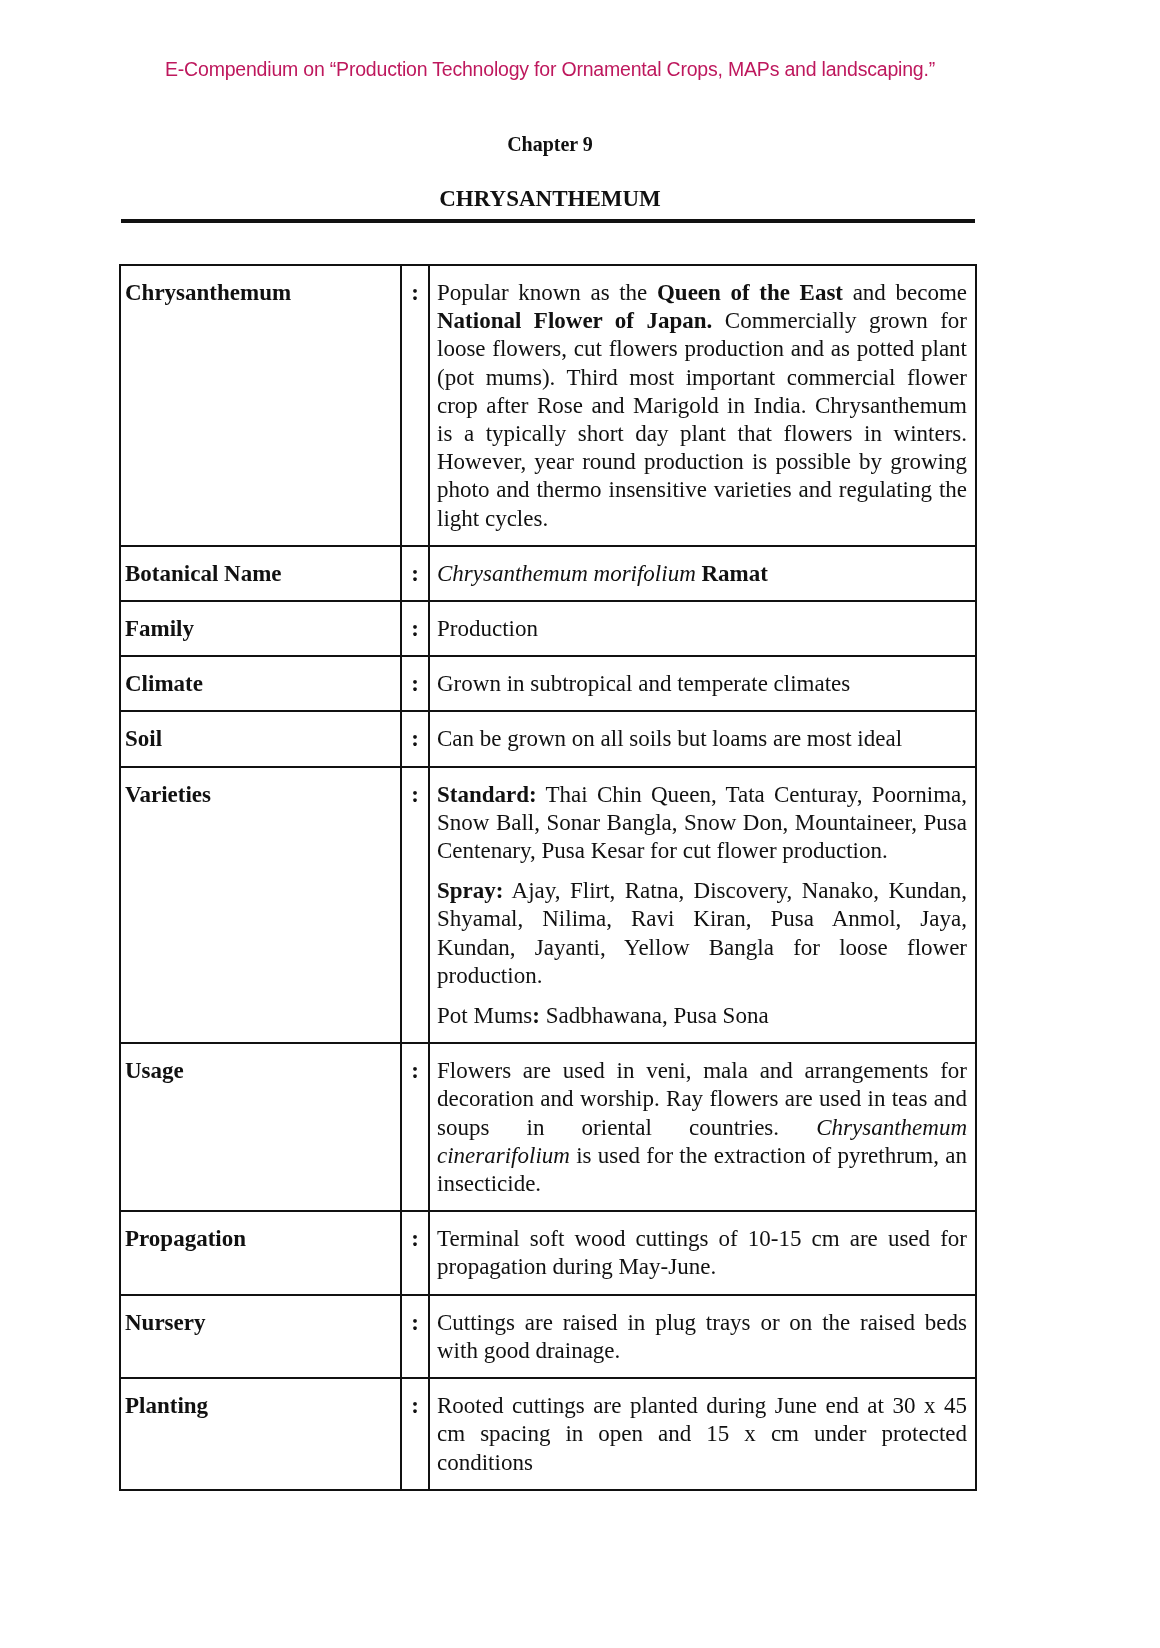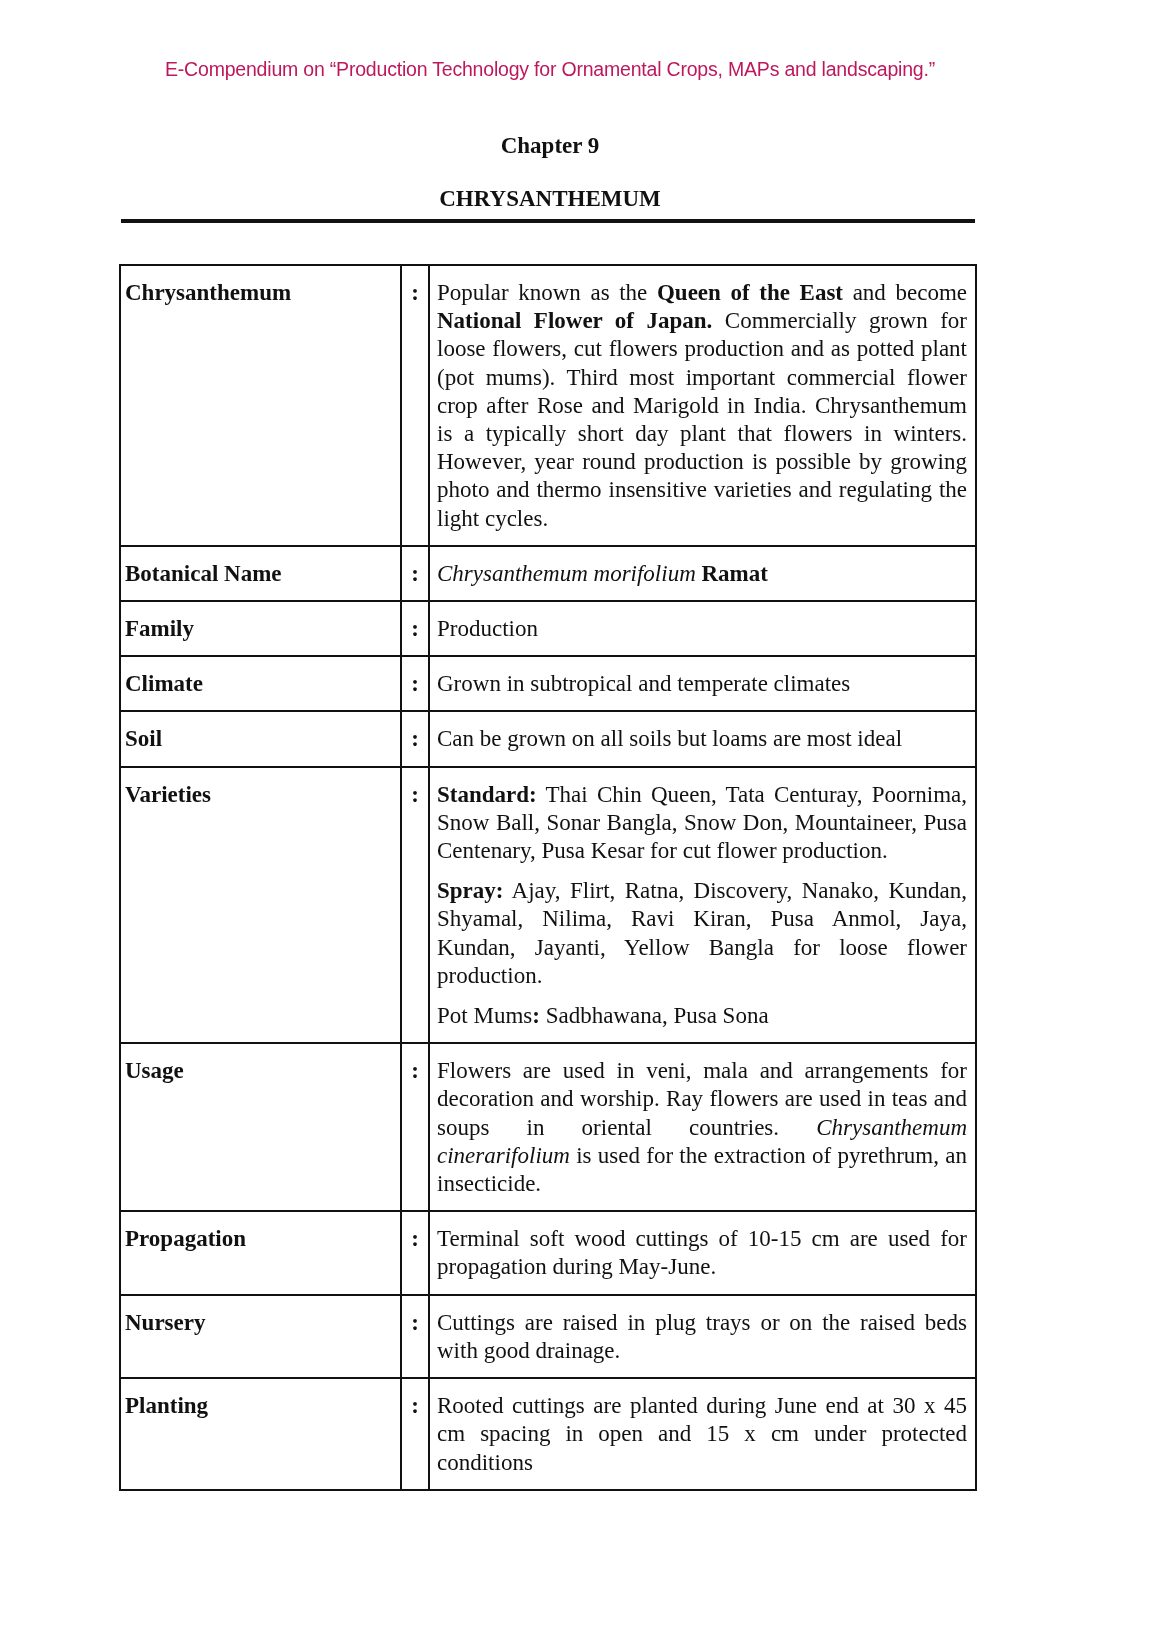--- a/index.html
+++ b/index.html
@@ -7,21 +7,21 @@
       width: 1160px; height: 1648px; position: relative; overflow: hidden;
       font-family: "Liberation Serif", serif; color: #111;
     }
     .running-header {
       position: absolute; top: 58px; left: 0; width: 1100px;
       text-align: center; font-family: "Liberation Sans", sans-serif;
       font-size: 19.5px; letter-spacing: -0.2px; color: #be185d;
     }
     .chapter {
       position: absolute; top: 133px; left: 0; width: 1100px;
-      text-align: center; font-weight: bold; font-size: 23px;
+      text-align: center; font-weight: bold; font-size: 20px;
     }
     .title {
       position: absolute; top: 186px; left: 0; width: 1100px;
       text-align: center; font-weight: bold; font-size: 23px;
     }
     .rule {
       position: absolute; top: 219px; left: 121px; width: 854px; height: 4px;
       background: #111;
     }
     table.info {

